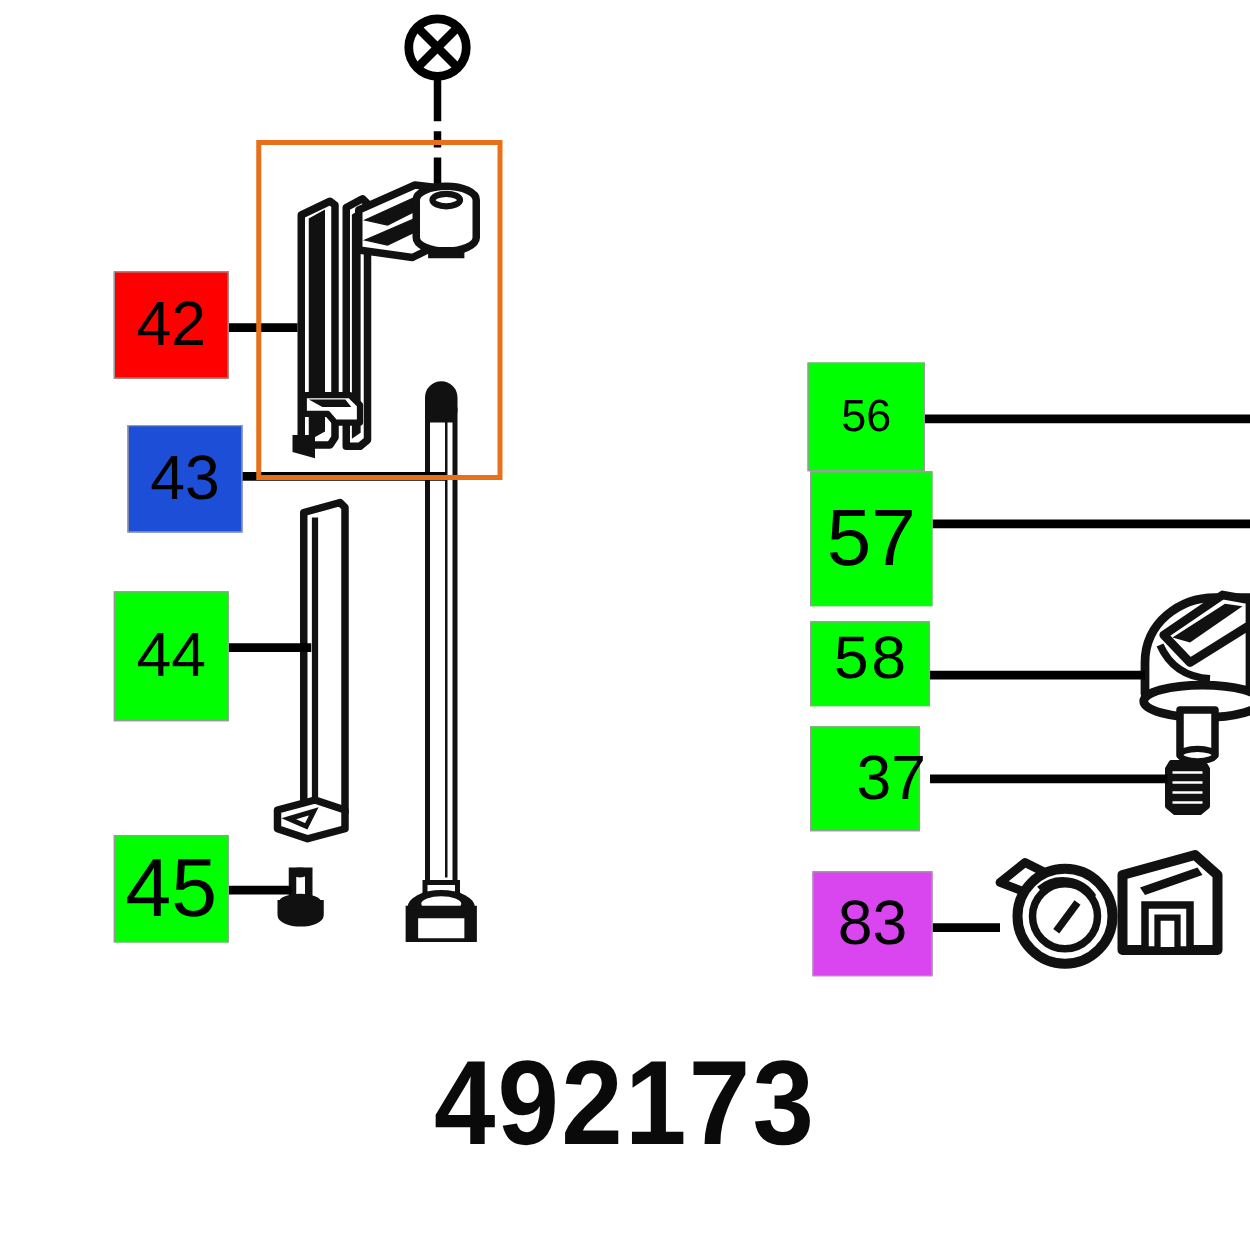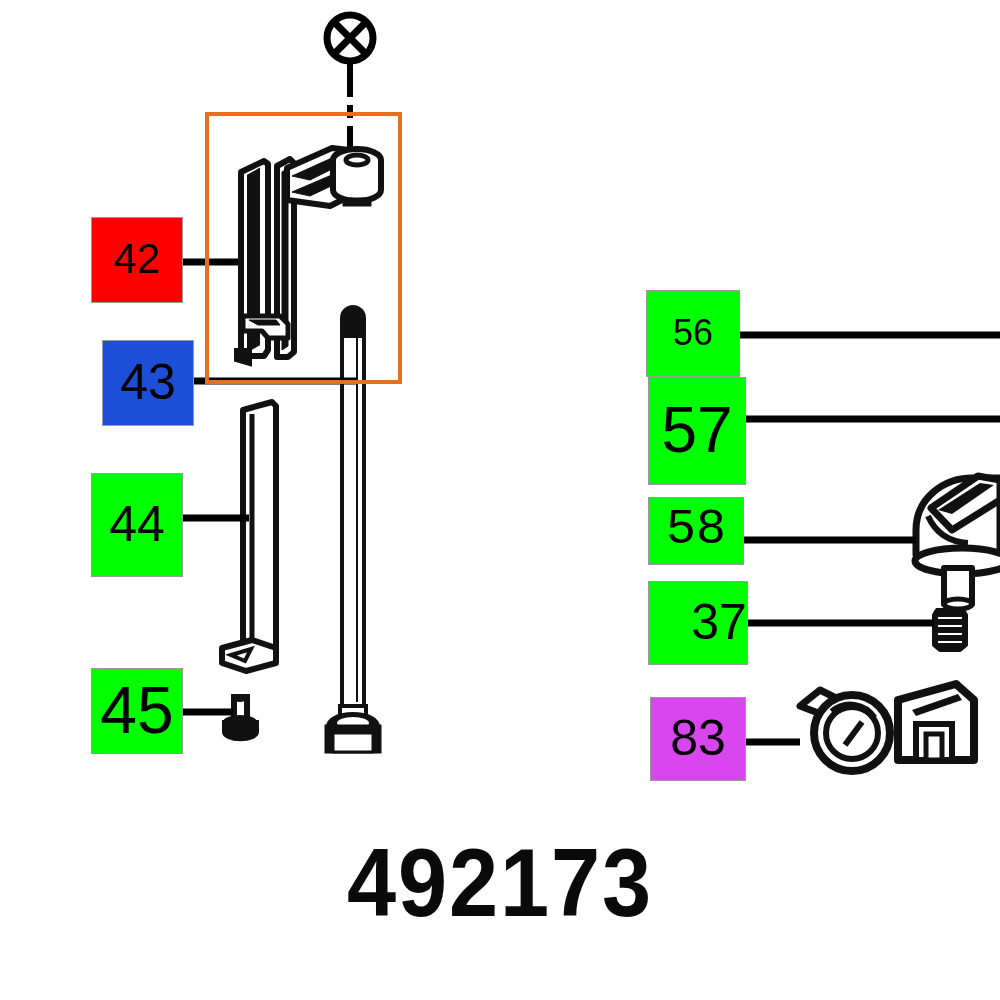--- a/index.html
+++ b/index.html
@@ -161,42 +161,42 @@
       <line x1="744" y1="540" x2="916" y2="540" stroke="#000000" stroke-width="7"></line>
       <line x1="744" y1="623" x2="934" y2="623" stroke="#000000" stroke-width="7"></line>
       <line x1="746" y1="742" x2="800" y2="742" stroke="#000000" stroke-width="7"></line>
     </svg>
 
   <svg class="layer" id="selection-frame" viewBox="0 0 1000 1000">
       <rect x="207" y="114" width="193" height="268" fill="none" stroke="#E8701A" stroke-width="4"></rect>
     </svg>
 
   <div id="callout-container">
-      <div class="callout" style="left: 91px; top: 217px; width: 92px; height: 86px; background: rgb(255, 0, 0); font-size: 42px; border-color: rgb(154, 154, 154);">
+      <div class="callout" style="left: 91px; top: 217px; width: 92px; height: 86px; background: rgb(255, 0, 0); font-size: 50px; border-color: rgb(154, 154, 154);">
         <span>42</span>
       </div>
       <div class="callout" style="left: 102px; top: 340px; width: 92px; height: 86px; background: #1d4ed8; font-size: 50px; border-color: rgb(154, 154, 154);">
         <span>43</span>
       </div>
       <div class="callout" style="left: 91px; top: 473px; width: 92px; height: 104px; background: rgb(0, 255, 0); font-size: 50px; border-color: rgb(154, 154, 154);">
         <span>44</span>
       </div>
       <div class="callout" style="left: 91px; top: 668px; width: 92px; height: 86px; background: rgb(0, 255, 0); font-size: 66px; border-color: rgb(154, 154, 154);">
         <span>45</span>
       </div>
       <div class="callout" style="left: 646px; top: 290px; width: 94px; height: 87px; background: rgb(0, 255, 0); font-size: 36px; border-color: rgb(154, 154, 154);">
         <span>56</span>
       </div>
       <div class="callout" style="left: 648px; top: 377px; width: 98px; height: 108px; background: rgb(0, 255, 0); font-size: 64px; border-color: rgb(154, 154, 154);">
         <span>57</span>
       </div>
       <div class="callout" style="left: 648px; top: 497px; width: 96px; height: 68px; background: rgb(0, 255, 0); font-size: 50px; border-color: rgb(154, 154, 154); font-family: Liberation Mono, monospace;">
         <span>58</span>
       </div>
-      <div class="callout" style="left: 648px; top: 581px; width: 100px; height: 84px; background: rgb(0, 255, 0); font-size: 50px; border-color: rgb(154, 154, 154); padding-left: 42px;">
+      <div class="callout" style="left: 648px; top: 581px; width: 88px; height: 84px; background: rgb(0, 255, 0); font-size: 50px; border-color: rgb(154, 154, 154); padding-left: 42px;">
         <span>37</span>
       </div>
       <div class="callout" style="left: 650px; top: 697px; width: 96px; height: 84px; background: #d946ef; font-size: 50px; border-color: rgb(154, 154, 154);">
         <span>83</span>
       </div>
     </div>
 
   <div id="part-number">492173</div>
 
 </div>

